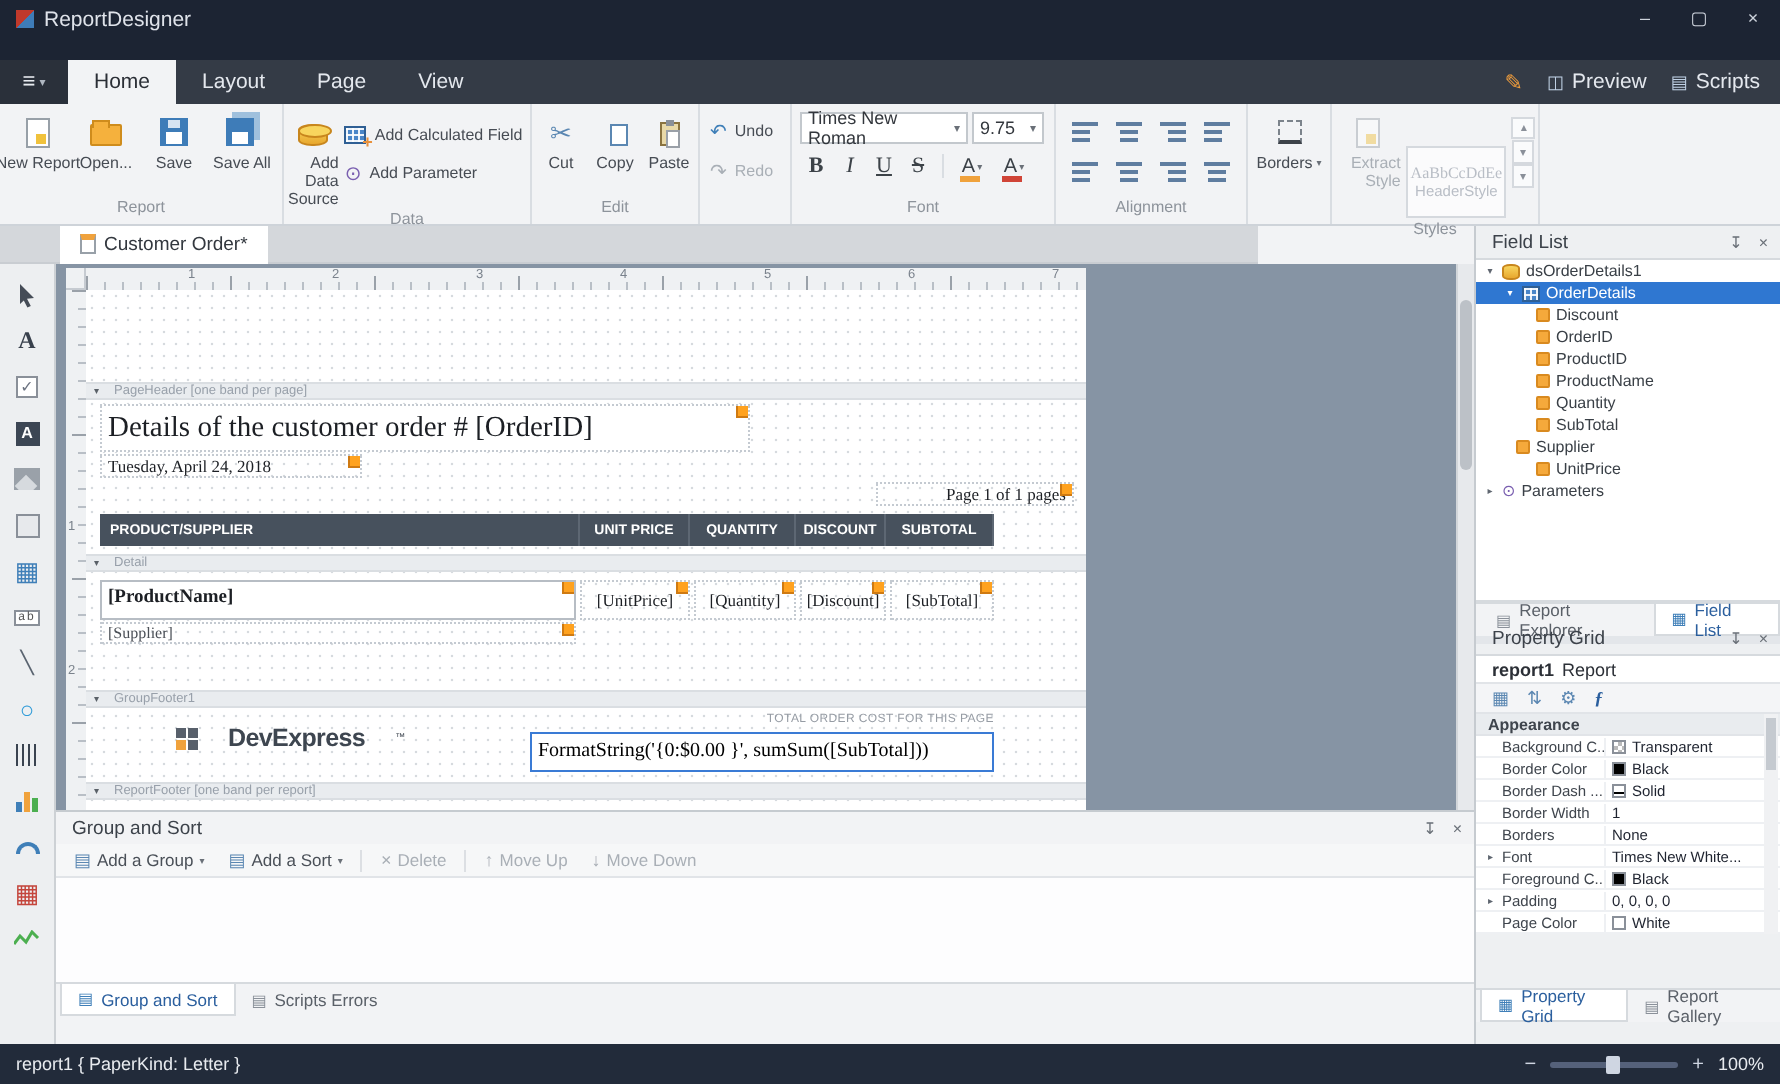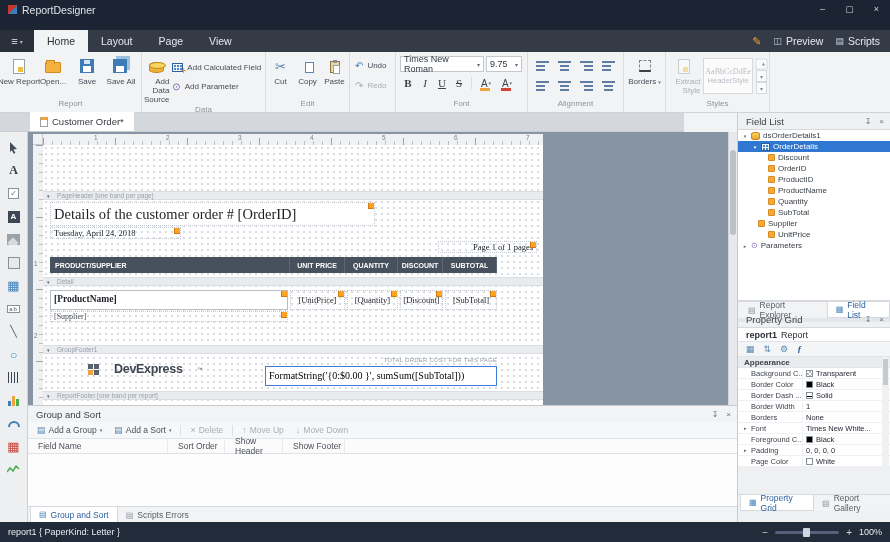--- a/index.html
+++ b/index.html
@@ -72,28 +72,28 @@
   .colorbtn.fc .bar::after { background:#d04437; }
   .colorbtn .ccaret { font-size:5px; color:#6a7078; }
   .bars { width:13px; height:10px; display:flex; flex-direction:column; justify-content:space-between; }
   .bars i { display:block; height:2px; background:#5f7da0; }
   .bars.bl i:nth-child(2), .bars.bl i:nth-child(3) { width:70%; align-self:flex-start; }
   .bars.bc i:nth-child(2), .bars.bc i:nth-child(3) { width:70%; align-self:center; }
   .bars.br i:nth-child(2), .bars.br i:nth-child(3) { width:70%; align-self:flex-end; }
   .alrow { display:flex; gap:5px; height:16px; align-items:center; }
   .albtn { width:17px; display:flex; justify-content:center; }
   .ico-borders { width:12px; height:12px; border:1px dashed #7c838b; border-bottom:2px solid #3c4248; }
-  .stylebox { width:52px; height:36px; background:#fbfbfc; border:1px solid #d5d9de; display:flex; flex-direction:column; align-items:center; justify-content:center; margin-top:3px; }
+  .stylebox { width:52px; height:36px; background:#fbfbfc; border:1px solid #d5d9de; display:flex; flex-direction:column; align-items:center; justify-content:center; margin-top:18px; }
   .stylebox .sampl { font-size:8px; color:#b9bec6; font-family:"Liberation Serif",serif; }
   .stylebox .snam { font-size:7.5px; color:#b9bec6; }
   .galarrows { display:flex; flex-direction:column; margin-top:3px; }
   .galarrows span { width:11px; height:12px; border:1px solid #d5d9de; background:#fafbfc; color:#8a9099; font-size:6px; display:flex; align-items:center; justify-content:center; }
 
   
-  .doctabs { position:absolute; left:0; top:113px; width:684px; height:19px; background:#d4d7db; border-bottom:1px solid #c9cdd2; display:flex; align-items:flex-end; }
+  .doctabs { position:absolute; left:0; top:113px; width:629px; height:19px; background:#d4d7db; border-bottom:1px solid #c9cdd2; display:flex; align-items:center; }
   .dtab { height:19px; margin-left:30px; background:#fff; display:flex; align-items:center; gap:4px; padding:0 10px; font-size:9.5px; color:#33383f; }
   .dico { width:8px; height:10px; background:#fff; border:1px solid #98a0a8; border-top:3px solid #f0a23c; }
 
   
   .toolbox { position:absolute; left:0; top:132px; width:28px; height:390px; background:#edeff1; border-right:1px solid #cdd1d5; padding-top:4px; }
   .tool { height:23px; display:flex; align-items:center; justify-content:center; }
   .tl-a { font-family:"Liberation Serif",serif; font-weight:bold; font-size:12px; color:#39414d; }
   .tl-check { width:11px; height:11px; border:1px solid #8a9099; background:#fff; color:#6b7280; font-size:8px; line-height:9px; text-align:center; }
   .tl-rich { width:12px; height:12px; background:#3c4654; color:#fff; font-size:8px; font-weight:bold; display:flex; align-items:center; justify-content:center; }
   .tl-pic { width:13px; height:11px; background:#9aa1a9; position:relative; overflow:hidden; }
@@ -669,26 +669,20 @@
       <span class="gssep"></span>
       <div class="gsbtn dis">
         <span class="gico gray">↑</span>
         <span>Move Up</span>
       </div>
       <div class="gsbtn dis">
         <span class="gico gray">↓</span>
         <span>Move Down</span>
       </div>
     </div>
-    <div class="gscols">
-      <span class="gscol" style="width:140px">Field Name</span>
-      <span class="gscol" style="width:57px">Sort Order</span>
-      <span class="gscol" style="width:58px">Show Header</span>
-      <span class="gscol" style="width:62px">Show Footer</span>
-    </div>
     <div class="gsbody"></div>
     <div class="docktabs">
       <div class="docktab active">
         <span class="dtico">▤</span>
         <span>Group and Sort</span>
       </div>
       <div class="docktab">
         <span class="dtico">▤</span>
         <span>Scripts Errors</span>
       </div>

